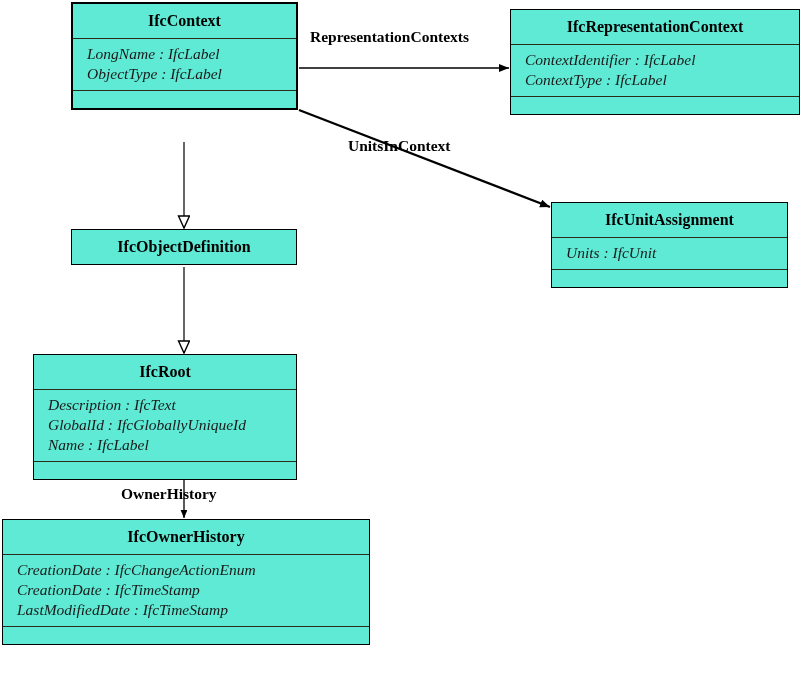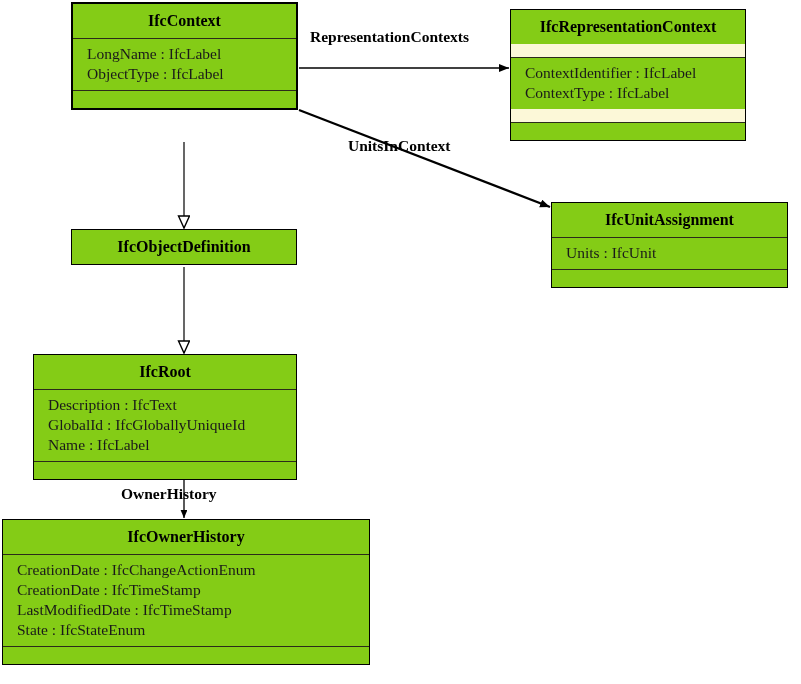--- a/index.html
+++ b/index.html
@@ -23,21 +23,21 @@
     background: #fcf8d8;
     border: 2px solid #000000;
     display: flex;
     flex-direction: column;
   }
   .uml-class.thin {
     border-width: 1px;
   }
   .compartment {
     box-sizing: border-box;
-    background: #84cc16;
+    background: #5eead4;
   }
   .compartment + .compartment {
     border-top: 1px solid #2b2b1a;
   }
   .uml-class.thin .compartment + .compartment {
     border-top: 1px solid #2b2b1a;
   }
   .cmp-name {
     text-align: center;
     font-weight: bold;
@@ -48,20 +48,21 @@
     white-space: nowrap;
   }
   .cmp-attrs {
     padding: 5px 0 6px 14px;
   }
   .attr-line {
     font-size: 15.5px;
     line-height: 20px;
     color: #1a1a1a;
     white-space: nowrap;
+    font-style: italic;
   }
   .cmp-empty {
     height: 18px;
   }
 
   
   .edge-layer {
     position: absolute;
     left: 0;
     top: 0;
@@ -126,21 +127,21 @@
 
   <div class="uml-class" style="left:71px; top:2px; width:227px;">
     <div class="compartment cmp-name">IfcContext</div>
     <div class="compartment cmp-attrs">
       <div class="attr-line">LongName : IfcLabel</div>
       <div class="attr-line">ObjectType : IfcLabel</div>
     </div>
     <div class="compartment cmp-empty"></div>
   </div>
 
-  <div class="uml-class thin" style="left:510px; top:9px; width:236px;gap:13px;">
+  <div class="uml-class thin" style="left:510px; top:9px; width:290px;">
     <div class="compartment cmp-name">IfcRepresentationContext</div>
     <div class="compartment cmp-attrs">
       <div class="attr-line">ContextIdentifier : IfcLabel</div>
       <div class="attr-line">ContextType : IfcLabel</div>
     </div>
     <div class="compartment cmp-empty"></div>
   </div>
 
   <div class="uml-class thin" style="left:551px; top:202px; width:237px;">
     <div class="compartment cmp-name">IfcUnitAssignment</div>
@@ -163,18 +164,17 @@
     </div>
     <div class="compartment cmp-empty"></div>
   </div>
 
   <div class="uml-class thin" style="left:2px; top:519px; width:368px;">
     <div class="compartment cmp-name">IfcOwnerHistory</div>
     <div class="compartment cmp-attrs">
       <div class="attr-line">CreationDate : IfcChangeActionEnum</div>
       <div class="attr-line">CreationDate : IfcTimeStamp</div>
       <div class="attr-line">LastModifiedDate : IfcTimeStamp</div>
-      <div class="attr-line">State : IfcStateEnum</div>
     </div>
     <div class="compartment cmp-empty"></div>
   </div>
 
 </div>
 
 </body></html>

